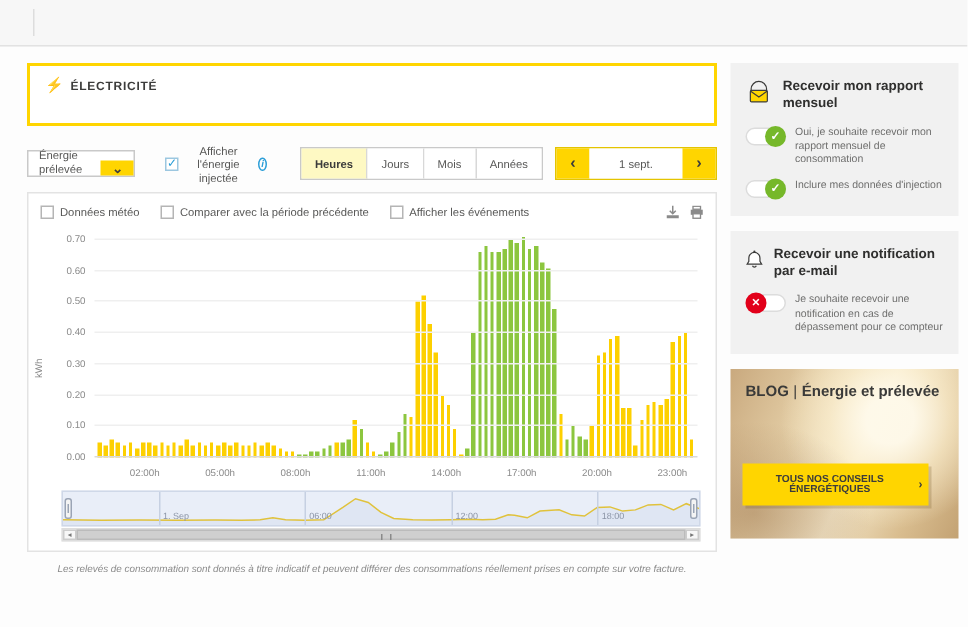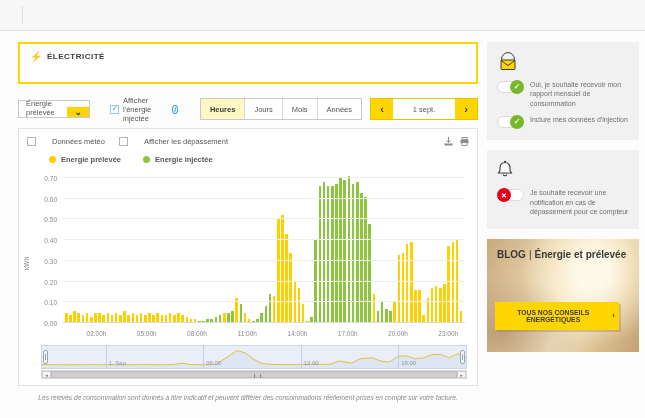--- a/index.html
+++ b/index.html
@@ -33,39 +33,39 @@
   .controls { display:flex; align-items:center; margin-top:14px; height:22px; gap:8px; }
   .select { display:flex; align-items:flex-end; border:1px solid #c9c9c9; background:#fff;
     height:18px; width:116px; cursor:pointer; }
   .select-value { flex:1; font-size:7.5px; color:#575756; display:flex; align-items:center;
     padding-left:7px; }
   .select-btn { width:22px; background:#ffd500; display:flex; align-items:center;
     justify-content:center; font-size:9px; font-weight:bold; color:#3c3c3b; }
   .chk-row { display:flex; align-items:center; gap:4px; margin-left:12px; }
   .chkbox { width:9px; height:9px; border:1px solid #9cc7e0; background:#fff; display:inline-flex;
     align-items:center; justify-content:center; font-size:8px; color:#2d9fd8; line-height:1; cursor:pointer; }
-  .chk-label { font-size:7.5px; color:#575756; }
+  .chk-label { font-size:7.5px; color:#575756;text-align:center; }
   .info-i { width:9px; height:9px; border:1px solid #2d9fd8; border-radius:50%; color:#2d9fd8;
     font-size:6.5px; display:inline-flex; align-items:center; justify-content:center;
     font-weight:bold; font-style:italic; cursor:pointer; }
   .period-group { display:flex; margin-left:14px; border:1px solid #c9c9c9; height:22px; }
   .pbtn { font-size:7.5px; color:#575756; background:#fff; border:none; padding:0 9px;
     border-right:1px solid #d8d8d8; cursor:pointer; }
   .pbtn:last-child { border-right:none; }
   .pbtn.active { background:#fef9c3; color:#3c3c3b; font-weight:bold; }
   .datenav { display:flex; margin-left:auto; border:1px solid #e4c400; height:22px; }
   .nav-arrow { width:22px; background:#ffd500; border:none; font-size:11px; font-weight:bold;
     color:#3c3c3b; cursor:pointer; display:flex; align-items:center; justify-content:center; }
   .nav-date { width:62px; background:#fff; font-size:7.5px; color:#575756;
     display:flex; align-items:center; justify-content:center; }
 
   
   .chart-card { border:1px solid #e3e3e3; background:#fff; margin-top:8px; padding:8px 8px 6px 8px; }
   .ccb-row { display:flex; align-items:center; gap:14px; }
-  .ccb { display:flex; align-items:center; gap:16px; }
+  .ccb { display:flex; align-items:center; gap:4px; }
   .ccb .chkbox { border-color:#b5b5b5; }
   .cicons { margin-left:auto; display:flex; gap:7px; color:#8a8a8a; }
   .cicons svg { display:block; cursor:pointer; }
   .ctitle-row { display:flex; align-items:center; gap:8px; margin:10px 4px 0 4px; }
   .ctitle { font-size:7.5px; font-weight:bold; color:#3c3c3b; white-space:nowrap; }
   .ctitle-line { flex:1; height:1px; background:#e5e5e5; }
   .legend { display:flex; gap:22px; margin:9px 0 0 22px; }
   .legend-item { display:flex; align-items:center; gap:5px; cursor:pointer; }
   .legend-dot { width:7px; height:7px; border-radius:50%; }
   .legend-label { font-size:7.5px; font-weight:bold; color:#575756; }
@@ -178,46 +178,40 @@
     </div>
 
     <div class="chart-card">
       <div class="ccb-row">
         <span class="ccb">
           <span class="chkbox"></span>
           <span class="chk-label">Données météo</span>
         </span>
         <span class="ccb">
           <span class="chkbox"></span>
-          <span class="chk-label">Afficher les dépassement</span>
+          <span class="chk-label">Comparer avec la période précédente</span>
+        </span>
+        <span class="ccb">
+          <span class="chkbox"></span>
+          <span class="chk-label">Afficher les événements</span>
         </span>
         <span class="cicons">
           <svg width="9" height="9" viewBox="0 0 9 9">
             <path d="M4.5 0 v5 M2.5 3.5 L4.5 5.5 L6.5 3.5" stroke="#8a8a8a" stroke-width="1" fill="none"></path>
             <rect x="0.5" y="6.5" width="8" height="2" fill="#8a8a8a"></rect>
           </svg>
           <svg width="9" height="9" viewBox="0 0 9 9">
             <rect x="2" y="0.5" width="5" height="2" fill="none" stroke="#8a8a8a" stroke-width="0.9"></rect>
             <rect x="0.5" y="2.8" width="8" height="3.4" fill="#8a8a8a"></rect>
             <rect x="2" y="5.5" width="5" height="3" fill="#fff" stroke="#8a8a8a" stroke-width="0.9"></rect>
           </svg>
         </span>
       </div>
 
 
-      <div class="legend">
-        <span class="legend-item">
-          <span class="legend-dot" id="dot-y" style="background: rgb(253, 208, 0);"></span>
-          <span class="legend-label">Energie prélevée</span>
-        </span>
-        <span class="legend-item">
-          <span class="legend-dot" id="dot-g" style="background: rgb(140, 198, 63);"></span>
-          <span class="legend-label">Energie injectée</span>
-        </span>
-      </div>
 
       <div class="plot-wrap">
         <span class="kwh">kWh</span>
         <div class="y-axis" id="y-axis">
             <span class="y-lab" style="bottom: 0%;">0.00</span>
             <span class="y-lab" style="bottom: 14.2857%;">0.10</span>
             <span class="y-lab" style="bottom: 28.5714%;">0.20</span>
             <span class="y-lab" style="bottom: 42.8571%;">0.30</span>
             <span class="y-lab" style="bottom: 57.1429%;">0.40</span>
             <span class="y-lab" style="bottom: 71.4286%;">0.50</span>
@@ -373,20 +367,21 @@
 
   <div class="sidebar">
 
     <div class="panel">
       <div class="panel-head">
         <svg width="22" height="19" viewBox="0 0 22 19">
           <circle cx="11" cy="7" r="6.4" fill="none" stroke="#3c3c3b" stroke-width="1"></circle>
           <rect x="4" y="8" width="14" height="9.5" rx="1" fill="#ffd500" stroke="#3c3c3b" stroke-width="1"></rect>
           <path d="M4 8.5 L11 13.5 L18 8.5" fill="none" stroke="#3c3c3b" stroke-width="1"></path>
         </svg>
+        <span class="panel-title">Recevoir mon rapport mensuel</span>
       </div>
       <div class="toggle-row">
         <span class="toggle on">
           <span class="badge">✓</span>
         </span>
         <span class="toggle-label">Oui, je souhaite recevoir mon rapport mensuel de consommation</span>
       </div>
       <div class="toggle-row">
         <span class="toggle on">
           <span class="badge">✓</span>
@@ -395,20 +390,21 @@
       </div>
     </div>
 
     <div class="panel">
       <div class="panel-head">
         <svg width="16" height="19" viewBox="0 0 16 19">
           <path d="M8 2.5 a5 5 0 0 1 5 5 v3 l1.5 2.5 h-13 l1.5 -2.5 v-3 a5 5 0 0 1 5 -5 z" fill="#fff" stroke="#3c3c3b" stroke-width="1.1"></path>
           <circle cx="8" cy="1.8" r="1" fill="#3c3c3b"></circle>
           <path d="M6.3 14.5 a1.8 1.8 0 0 0 3.4 0" fill="none" stroke="#3c3c3b" stroke-width="1.1"></path>
         </svg>
+        <span class="panel-title">Recevoir une notification par e-mail</span>
       </div>
       <div class="toggle-row">
         <span class="toggle off">
           <span class="badge">✕</span>
         </span>
         <span class="toggle-label">Je souhaite recevoir une notification en cas de dépassement pour ce compteur</span>
       </div>
     </div>
 
     <div class="blog">

